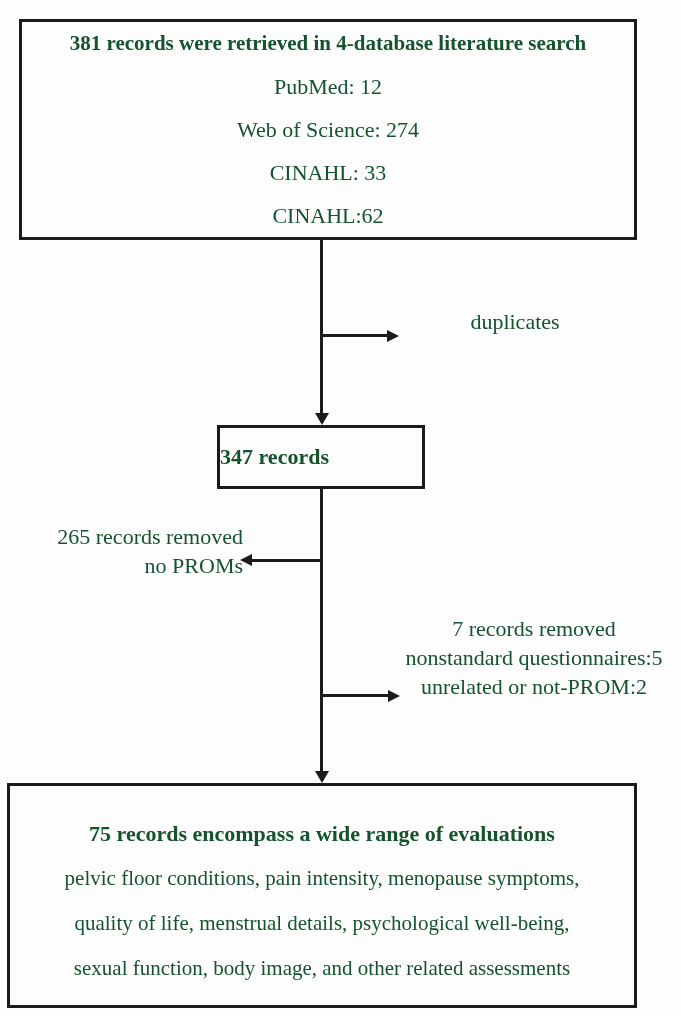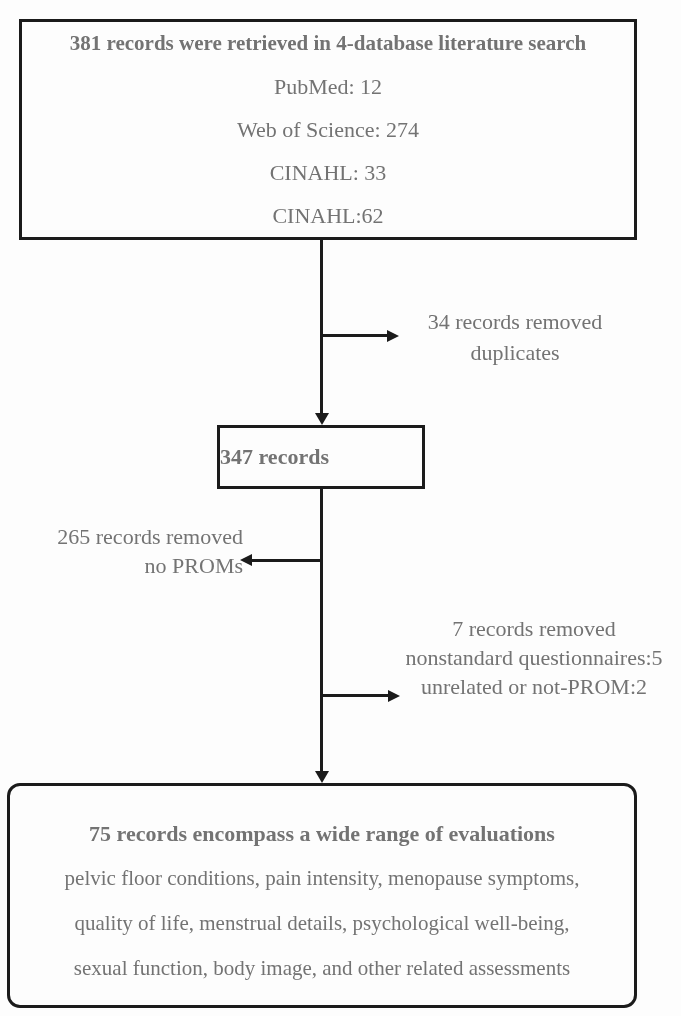--- a/index.html
+++ b/index.html
@@ -6,21 +6,21 @@
     margin: 0;
     padding: 0;
     background: #ffffff;
   }
   #canvas {
     position: relative;
     width: 681px;
     height: 1016px;
     background: #fdfdfd;
     font-family: "Liberation Serif", "DejaVu Serif", serif;
-    color: #737373;
+    color: #14532d;
     overflow: hidden;
   }
   .box {
     position: absolute;
     box-sizing: border-box;
     border: 3px solid #1b1b1b;
     background: #fdfdfd;
     text-align: center;
   }
   #top-box {
@@ -42,21 +42,20 @@
     display: flex;
     align-items: center;
     justify-content: flex-start;
     font-weight: bold;
     font-size: 22px;
   }
   #bottom-box {
     left: 7px; top: 783px;
     width: 630px; height: 225px;
     padding-top: 25px;
-    border-radius: 13px;
   }
   #bottom-box .line {
     line-height: 45px;
     font-size: 21px;
     white-space: nowrap;
   }
   #bottom-box .title {
     font-weight: bold;
     font-size: 22px;
   }
@@ -120,21 +119,20 @@
     <div class="line">CINAHL: 33</div>
     <div class="line">CINAHL:62</div>
   </div>
 
   <div class="vline" style="left:320px; top:240px; width:3px; height:174px;"></div>
   <div class="arrow-down" style="left:315px; top:413px;"></div>
 
   <div class="hline" style="left:322px; top:334px; width:66px; height:3px;"></div>
   <div class="arrow-right" style="left:387px; top:330px;"></div>
   <div class="annotation" id="note-duplicates">
-    <div>34 records removed</div>
     <div>duplicates</div>
   </div>
 
   <div class="box" id="mid-box">
     <span>347 records</span>
   </div>
 
   <div class="vline" style="left:320px; top:489px; width:3px; height:282px;"></div>
   <div class="arrow-down" style="left:315px; top:771px;"></div>
 

